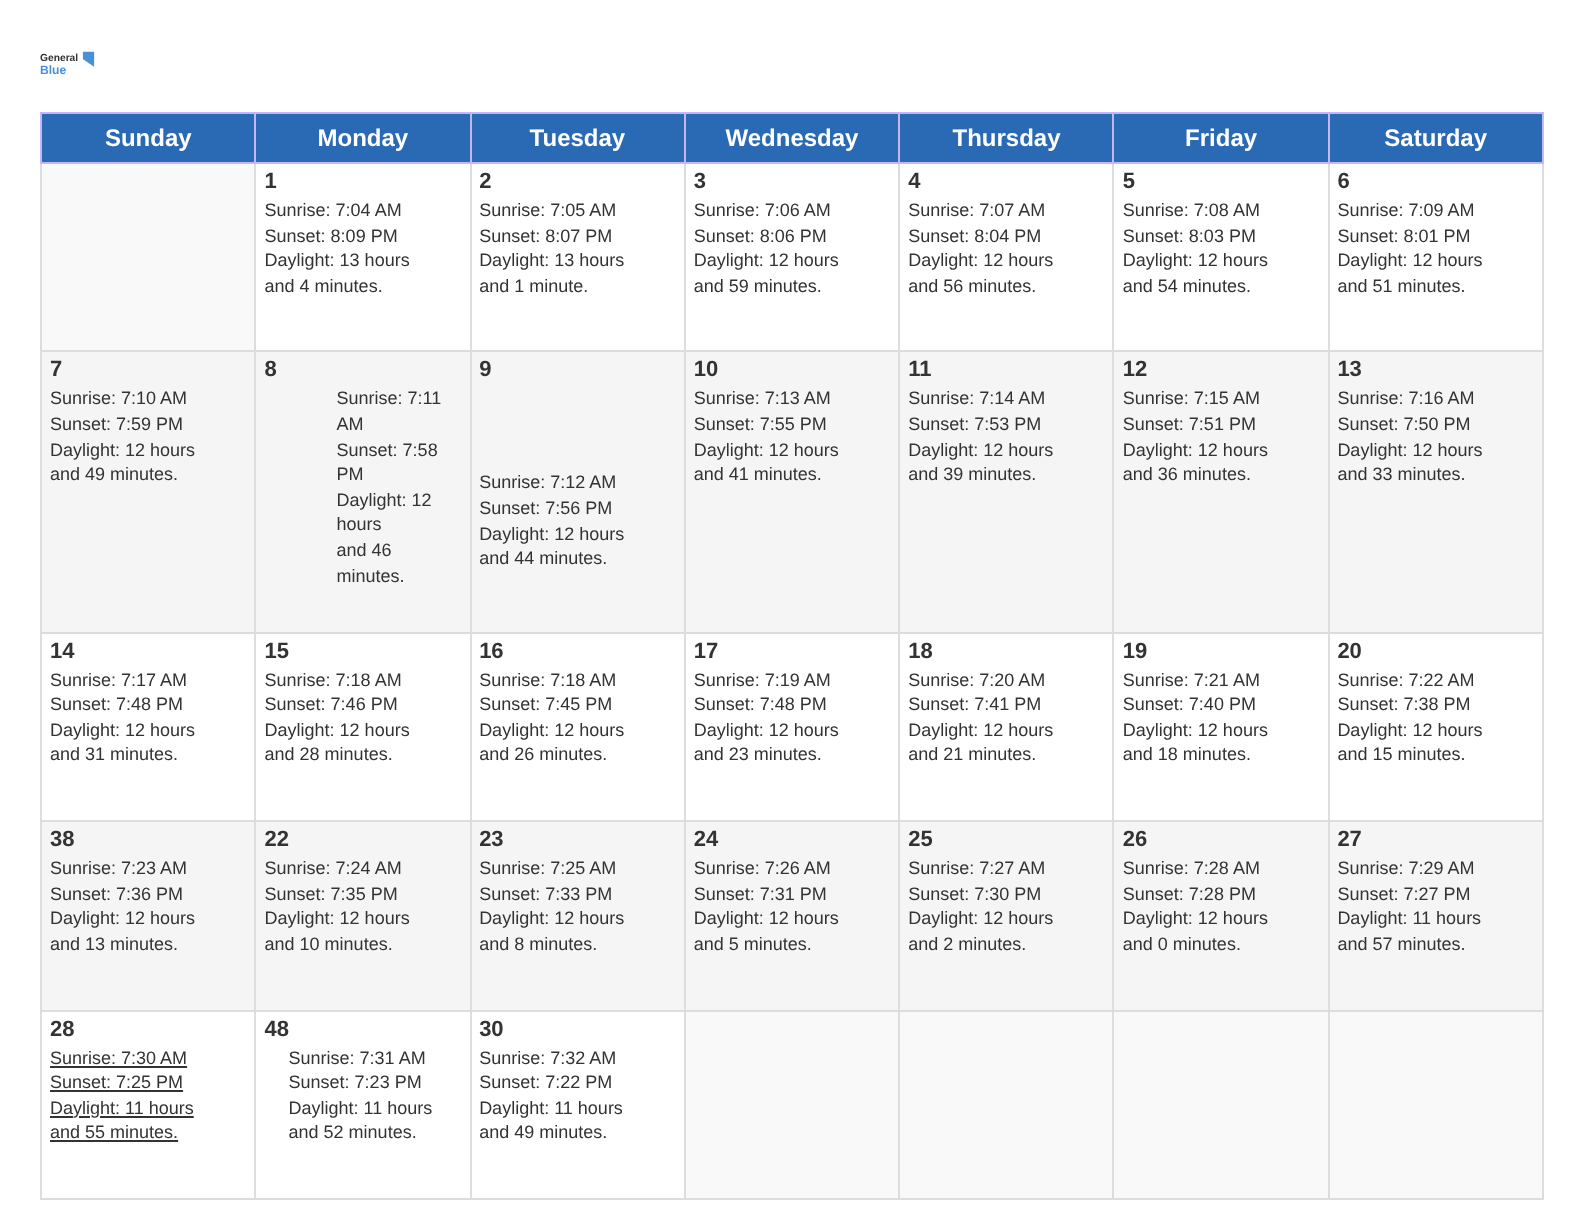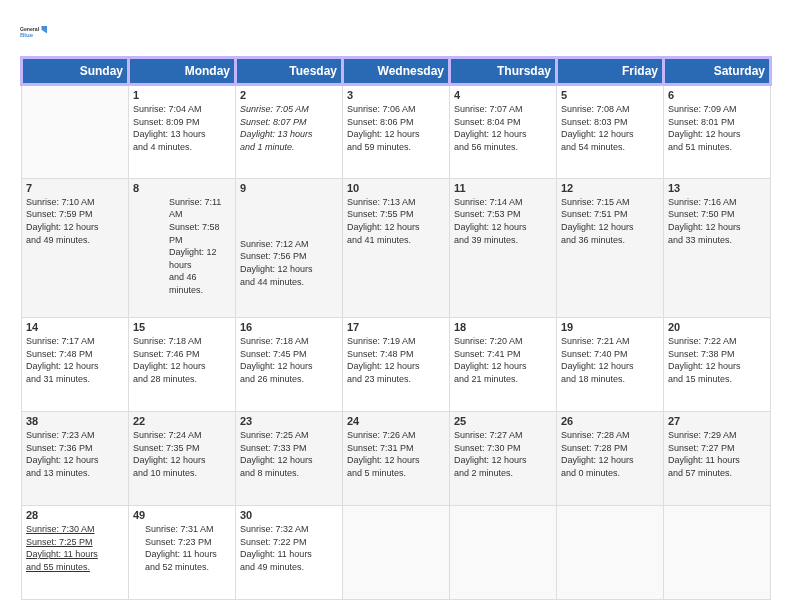--- a/index.html
+++ b/index.html
@@ -51,22 +51,22 @@
       border-collapse: collapse;
       width: 100%;
       table-layout: fixed;
     }
     .calendar th {
       background-color: #2a6ab5;
       color: #fff;
       font-size: 12px;
       font-weight: bold;
       padding: 5px 4px;
-      text-align: right;
-      border: 3px solid #c4b5fd;
+      text-align: center;
+      border: 1px solid #c4b5fd;
     }
     .calendar td {
       vertical-align: top;
       border: 1px solid #ddd;
       padding: 3px 4px;
       font-size: 9.5px;
       color: #333;
       height: 82px;
     }
     .calendar td.empty {
@@ -122,21 +122,21 @@
           <td class="empty"></td>
           <td>
             <span class="day-num">1</span>
             <div class="day-info" style="white-space: pre-line;">Sunrise: 7:04 AM
 Sunset: 8:09 PM
 Daylight: 13 hours
 and 4 minutes.</div>
           </td>
           <td>
             <span class="day-num">2</span>
-            <div class="day-info" style="white-space: pre-line; font-style: italic;">Sunrise: 7:05 AM
+            <div class="day-info" style="white-space: pre-line;">Sunrise: 7:05 AM
 Sunset: 8:07 PM
 Daylight: 13 hours
 and 1 minute.</div>
           </td>
           <td>
             <span class="day-num">3</span>
             <div class="day-info" style="white-space: pre-line;">Sunrise: 7:06 AM
 Sunset: 8:06 PM
 Daylight: 12 hours
 and 59 minutes.</div>
@@ -318,21 +318,21 @@
         </tr>
         <tr>
           <td>
             <span class="day-num">28</span>
             <div class="day-info" style="white-space: pre-line; text-decoration: underline;">Sunrise: 7:30 AM
 Sunset: 7:25 PM
 Daylight: 11 hours
 and 55 minutes.</div>
           </td>
           <td>
-            <span class="day-num">49</span>
+            <span class="day-num">48</span>
             <div class="day-info" style="white-space: pre-line; margin-left: 12px;">Sunrise: 7:31 AM
 Sunset: 7:23 PM
 Daylight: 11 hours
 and 52 minutes.</div>
           </td>
           <td>
             <span class="day-num">30</span>
             <div class="day-info" style="white-space: pre-line;">Sunrise: 7:32 AM
 Sunset: 7:22 PM
 Daylight: 11 hours

